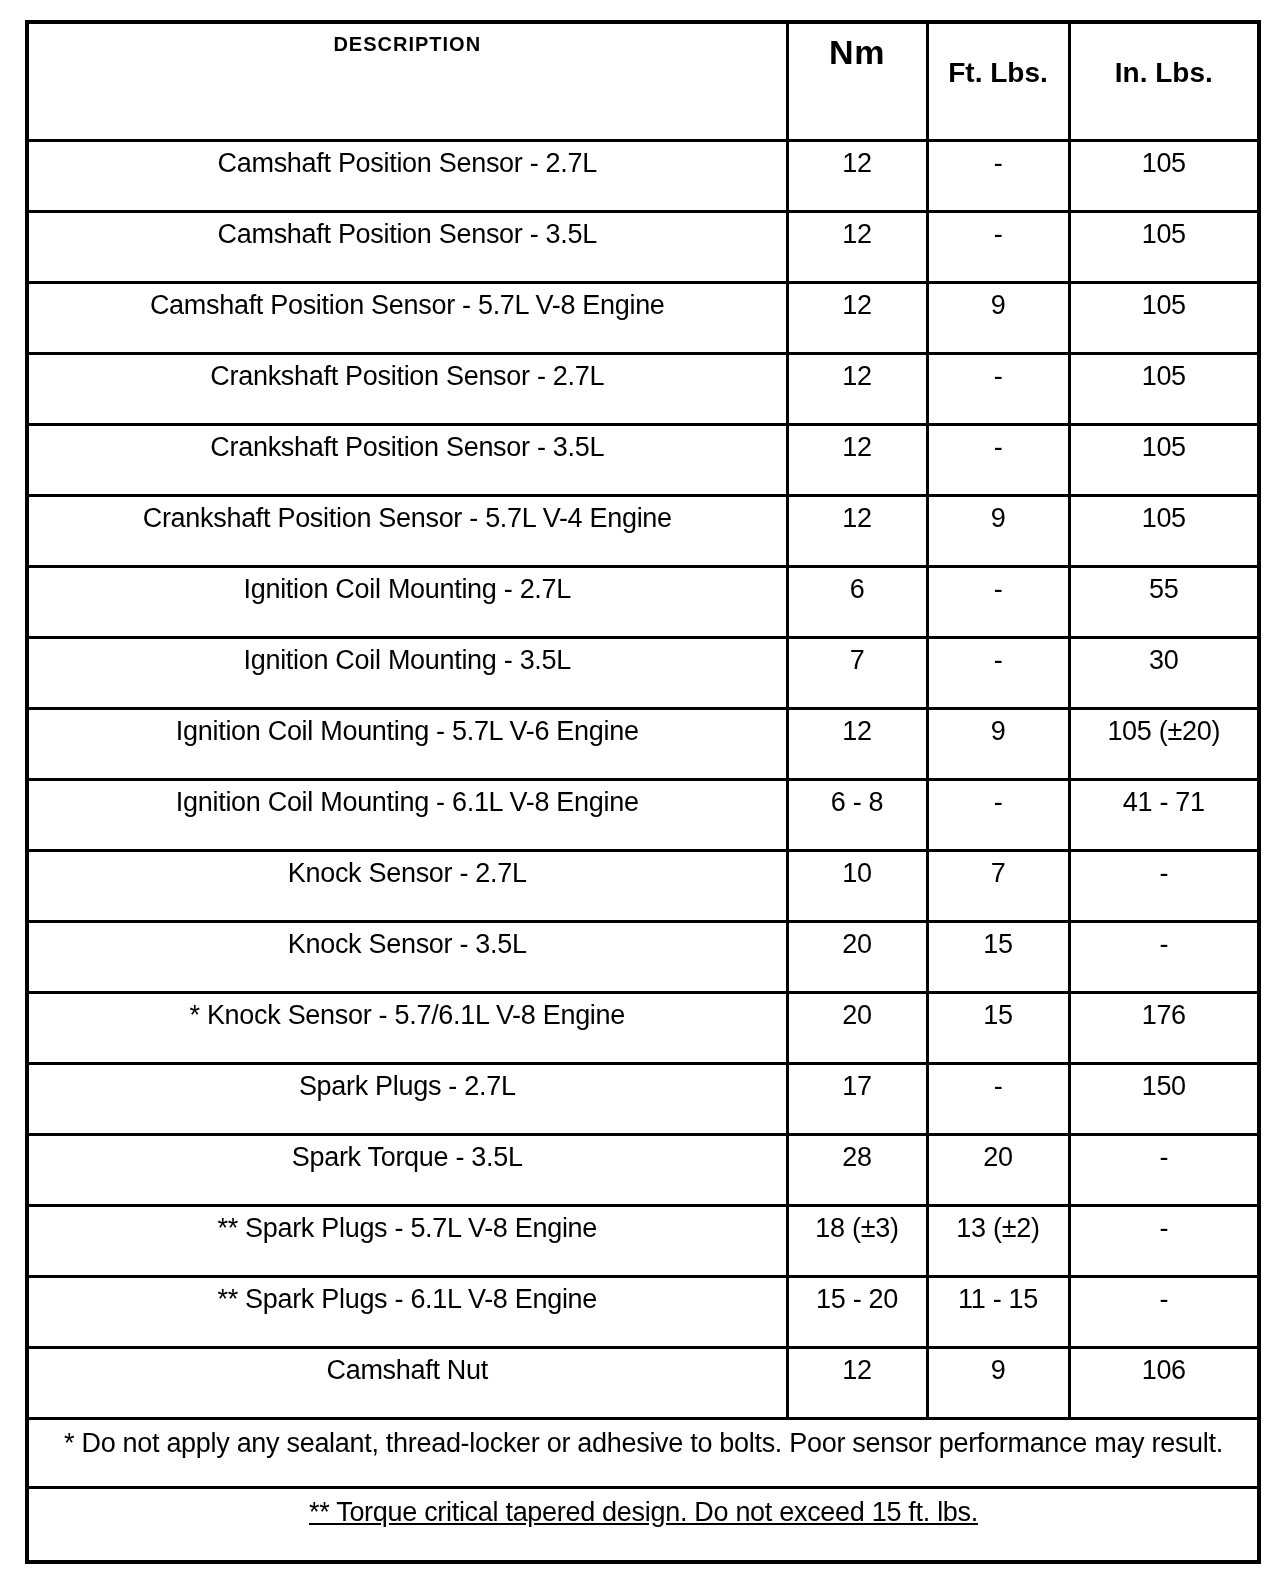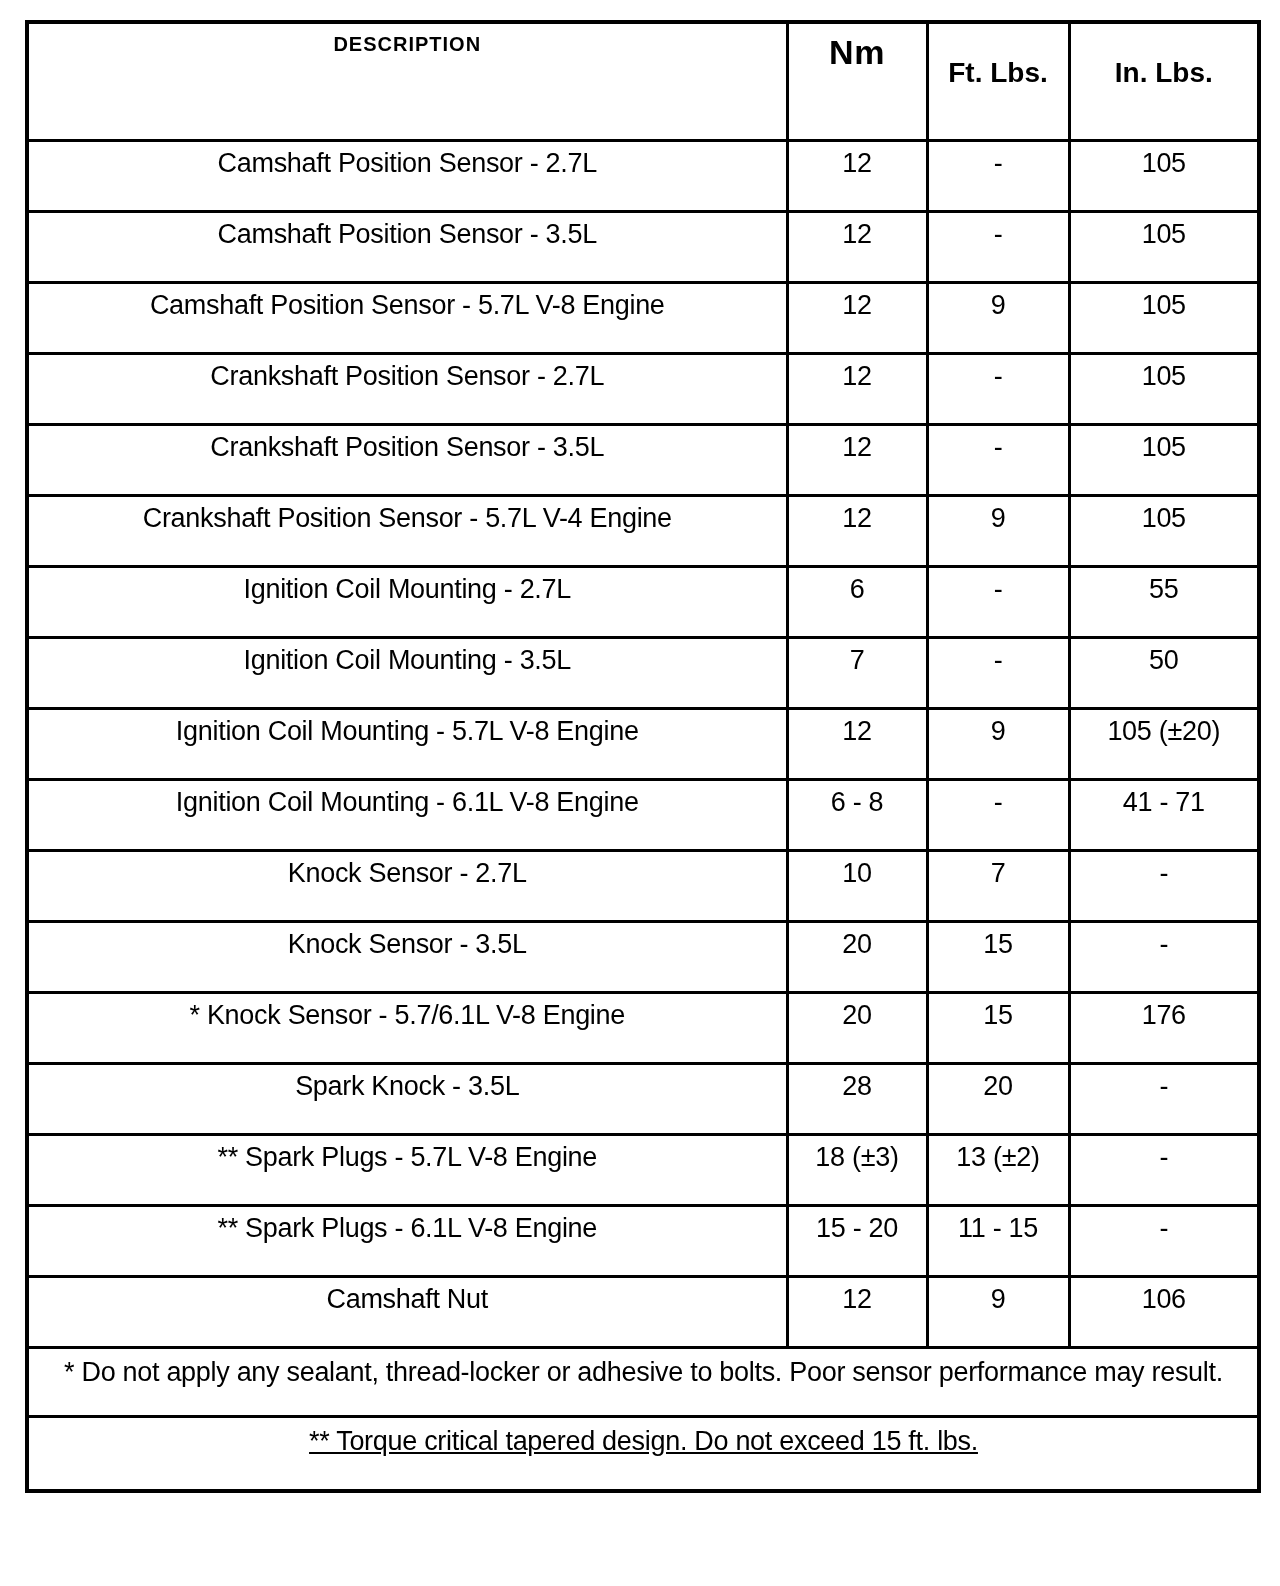--- a/index.html
+++ b/index.html
@@ -118,24 +118,24 @@
         <tr>
           <td>Ignition Coil Mounting - 2.7L</td>
           <td>6</td>
           <td>-</td>
           <td>55</td>
         </tr>
         <tr>
           <td>Ignition Coil Mounting - 3.5L</td>
           <td>7</td>
           <td>-</td>
-          <td>50</td>
-        </tr>
-        <tr>
-          <td>Ignition Coil Mounting - 5.7L V-8 Engine</td>
+          <td>30</td>
+        </tr>
+        <tr>
+          <td>Ignition Coil Mounting - 5.7L V-6 Engine</td>
           <td>12</td>
           <td>9</td>
           <td>105 (±20)</td>
         </tr>
         <tr>
           <td>Ignition Coil Mounting - 6.1L V-8 Engine</td>
           <td>6 - 8</td>
           <td>-</td>
           <td>41 - 71</td>
         </tr>
@@ -151,21 +151,27 @@
           <td>15</td>
           <td>-</td>
         </tr>
         <tr>
           <td>* Knock Sensor - 5.7/6.1L V-8 Engine</td>
           <td>20</td>
           <td>15</td>
           <td>176</td>
         </tr>
         <tr>
-          <td>Spark Knock - 3.5L</td>
+          <td>Spark Plugs - 2.7L</td>
+          <td>17</td>
+          <td>-</td>
+          <td>150</td>
+        </tr>
+        <tr>
+          <td>Spark Torque - 3.5L</td>
           <td>28</td>
           <td>20</td>
           <td>-</td>
         </tr>
         <tr>
           <td>** Spark Plugs - 5.7L V-8 Engine</td>
           <td>18 (±3)</td>
           <td>13 (±2)</td>
           <td>-</td>
         </tr>

